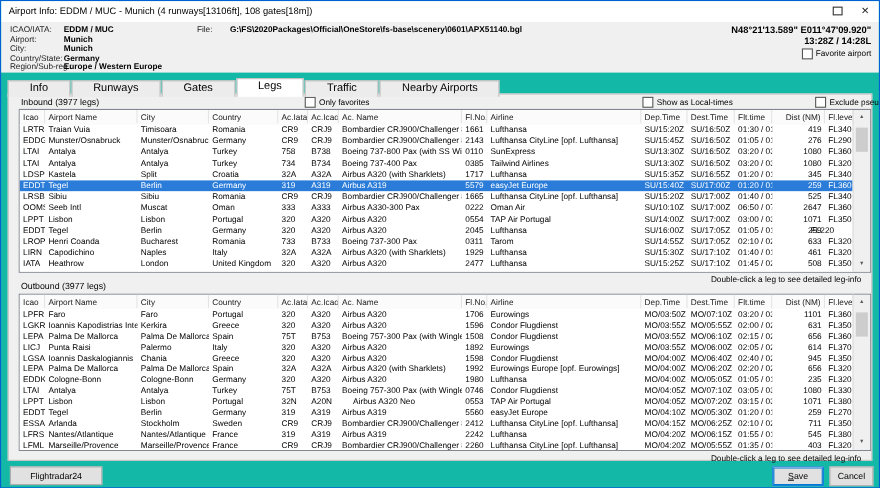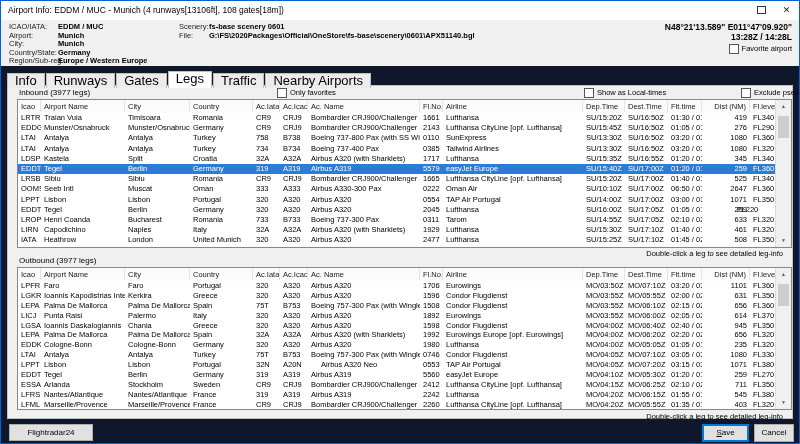--- a/index.html
+++ b/index.html
@@ -1,17 +1,17 @@
 <!DOCTYPE html>
 <html><head>
 <meta charset="utf-8">
 <style>
   html,body{margin:0;padding:0;background:#c8c8c8;}
   .window{position:relative;width:800px;height:444px;box-sizing:border-box;
-    border:1px solid #0061d5;background:#0f172a;overflow:hidden;
+    border:1px solid #0061d5;background:#14b8a6;overflow:hidden;
     font-family:"Liberation Sans",sans-serif;color:#000;text-decoration:underline;}
   
   .titlebar{position:absolute;left:0;top:0;right:0;height:19px;background:#ffffff;}
   .title{position:absolute;left:7px;top:0;line-height:19px;font-size:8.5px;white-space:nowrap;}
   .winbtn{position:absolute;top:0;width:25px;height:19px;text-align:center;line-height:19px;font-size:9px;color:#222;}
   .winbtn.max{right:25px;}
   .winbtn.close{right:0;}
   .maxglyph{display:inline-block;width:7px;height:6px;border:1px solid #333;vertical-align:middle;margin-top:-2px;}
   
   .hdr{position:absolute;left:0;top:19px;right:0;height:46px;background:#f0f0f0;font-size:7.5px;}
@@ -20,21 +20,21 @@
   .fval{font-weight:bold;}
   .fields{position:absolute;left:8px;top:3px;}
   .fields .flabel{width:49px;}
   .filecol{position:absolute;left:178px;top:3px;}
   .filecol .flabel{width:30px;}
   .coords{position:absolute;right:7px;top:2px;text-align:right;font-size:8.5px;font-weight:bold;line-height:10px;white-space:nowrap;}
   .favrow{font-weight:normal;font-size:7.5px;margin-top:2px;}
   .cb{display:inline-block;width:8px;height:8px;border:1px solid #555;background:#fff;vertical-align:middle;margin-right:3px;margin-top:-1px;}
   
   .tabbar{position:absolute;left:6px;top:69px;height:16px;z-index:3;white-space:nowrap;}
-  .tab{display:inline-block;height:14px;line-height:14px;padding:0 7px;font-size:13px;
+  .tab{display:inline-block;height:14px;line-height:14px;padding:0 19px;font-size:10px;
     border:1px solid #bfbfbf;border-bottom:none;background:#ececec;margin-right:1px;vertical-align:bottom;}
   .tab.active{background:#fff;height:16px;margin-top:-2px;position:relative;z-index:4;}
   
   .tabpage{position:absolute;left:6px;top:84px;width:786px;height:334px;background:#f0f0f0;
     border:1px solid #c3c3c3;box-sizing:border-box;z-index:2;}
   .grouplabel{position:absolute;left:11px;font-size:8px;white-space:nowrap;}
   .cbfilter{position:absolute;top:2px;font-size:7.5px;white-space:nowrap;}
   
   .ltable{position:absolute;left:9px;width:775px;border:1px solid #828790;box-sizing:border-box;background:#fff;}
   .thead{position:absolute;left:0;top:0;right:15px;height:13px;background:#fbfbfb;border-bottom:1px solid #d9d9d9;}
@@ -71,21 +71,20 @@
 
   <div class="hdr">
     <div class="fields">
       <div class="frow"><span class="flabel">ICAO/IATA:</span><span class="fval">EDDM / MUC</span></div>
       <div class="frow"><span class="flabel">Airport:</span><span class="fval">Munich</span></div>
       <div class="frow"><span class="flabel">City:</span><span class="fval">Munich</span></div>
       <div class="frow"><span class="flabel">Country/State:</span><span class="fval">Germany</span></div>
       <div class="frow"><span class="flabel">Region/Sub-reg.:</span><span class="fval">Europe / Western Europe</span></div>
     </div>
     <div class="filecol">
-      <div class="frow"><span class="flabel">Scenery:</span><span class="fval">fs-base scenery 0601</span></div>
       <div class="frow"><span class="flabel">File:</span><span class="fval">G:\FS\2020Packages\Official\OneStore\fs-base\scenery\0601\APX51140.bgl</span></div>
     </div>
     <div class="coords">
       <div>N48°21'13.589"  E011°47'09.920"</div>
       <div>13:28Z / 14:28L</div>
       <div class="favrow"><span class="cb"></span><span>Favorite airport</span></div>
     </div>
   </div>
 
   <div class="tabbar"><div class="tab">Info</div><div class="tab">Runways</div><div class="tab">Gates</div><div class="tab active">Legs</div><div class="tab">Traffic</div><div class="tab">Nearby Airports</div></div>
@@ -303,21 +302,21 @@
             <div class="tc" style="left: 565px; width: 42px; line-height: 10.2px;">SU/15:30Z</div>
             <div class="tc" style="left: 607px; width: 43px; line-height: 10.2px;">SU/17:10Z</div>
             <div class="tc" style="left: 650px; width: 34px; line-height: 10.2px;">01:40 / 01:40</div>
             <div class="tc r" style="left: 684px; width: 48px; line-height: 10.2px;">461</div>
             <div class="tc" style="left: 732px; width: 26px; line-height: 10.2px;">FL320</div>
           </div>
           <div class="trow" style="height: 10.2px;">
             <div class="tc" style="left: 0px; width: 23px; line-height: 10.2px;">IATA</div>
             <div class="tc" style="left: 23px; width: 84px; line-height: 10.2px;">Heathrow</div>
             <div class="tc" style="left: 107px; width: 65px; line-height: 10.2px;">London</div>
-            <div class="tc" style="left: 172px; width: 63px; line-height: 10.2px;">United Munich</div>
+            <div class="tc" style="left: 172px; width: 63px; line-height: 10.2px;">United Kingdom</div>
             <div class="tc" style="left: 235px; width: 27px; line-height: 10.2px;">320</div>
             <div class="tc" style="left: 262px; width: 28px; line-height: 10.2px;">A320</div>
             <div class="tc" style="left: 290px; width: 112px; line-height: 10.2px;">Airbus A320</div>
             <div class="tc" style="left: 402px; width: 23px; line-height: 10.2px;">2477</div>
             <div class="tc" style="left: 425px; width: 140px; line-height: 10.2px;">Lufthansa</div>
             <div class="tc" style="left: 565px; width: 42px; line-height: 10.2px;">SU/15:25Z</div>
             <div class="tc" style="left: 607px; width: 43px; line-height: 10.2px;">SU/17:10Z</div>
             <div class="tc" style="left: 650px; width: 34px; line-height: 10.2px;">01:45 / 02:02</div>
             <div class="tc r" style="left: 684px; width: 48px; line-height: 10.2px;">508</div>
             <div class="tc" style="left: 732px; width: 26px; line-height: 10.2px;">FL350</div>

